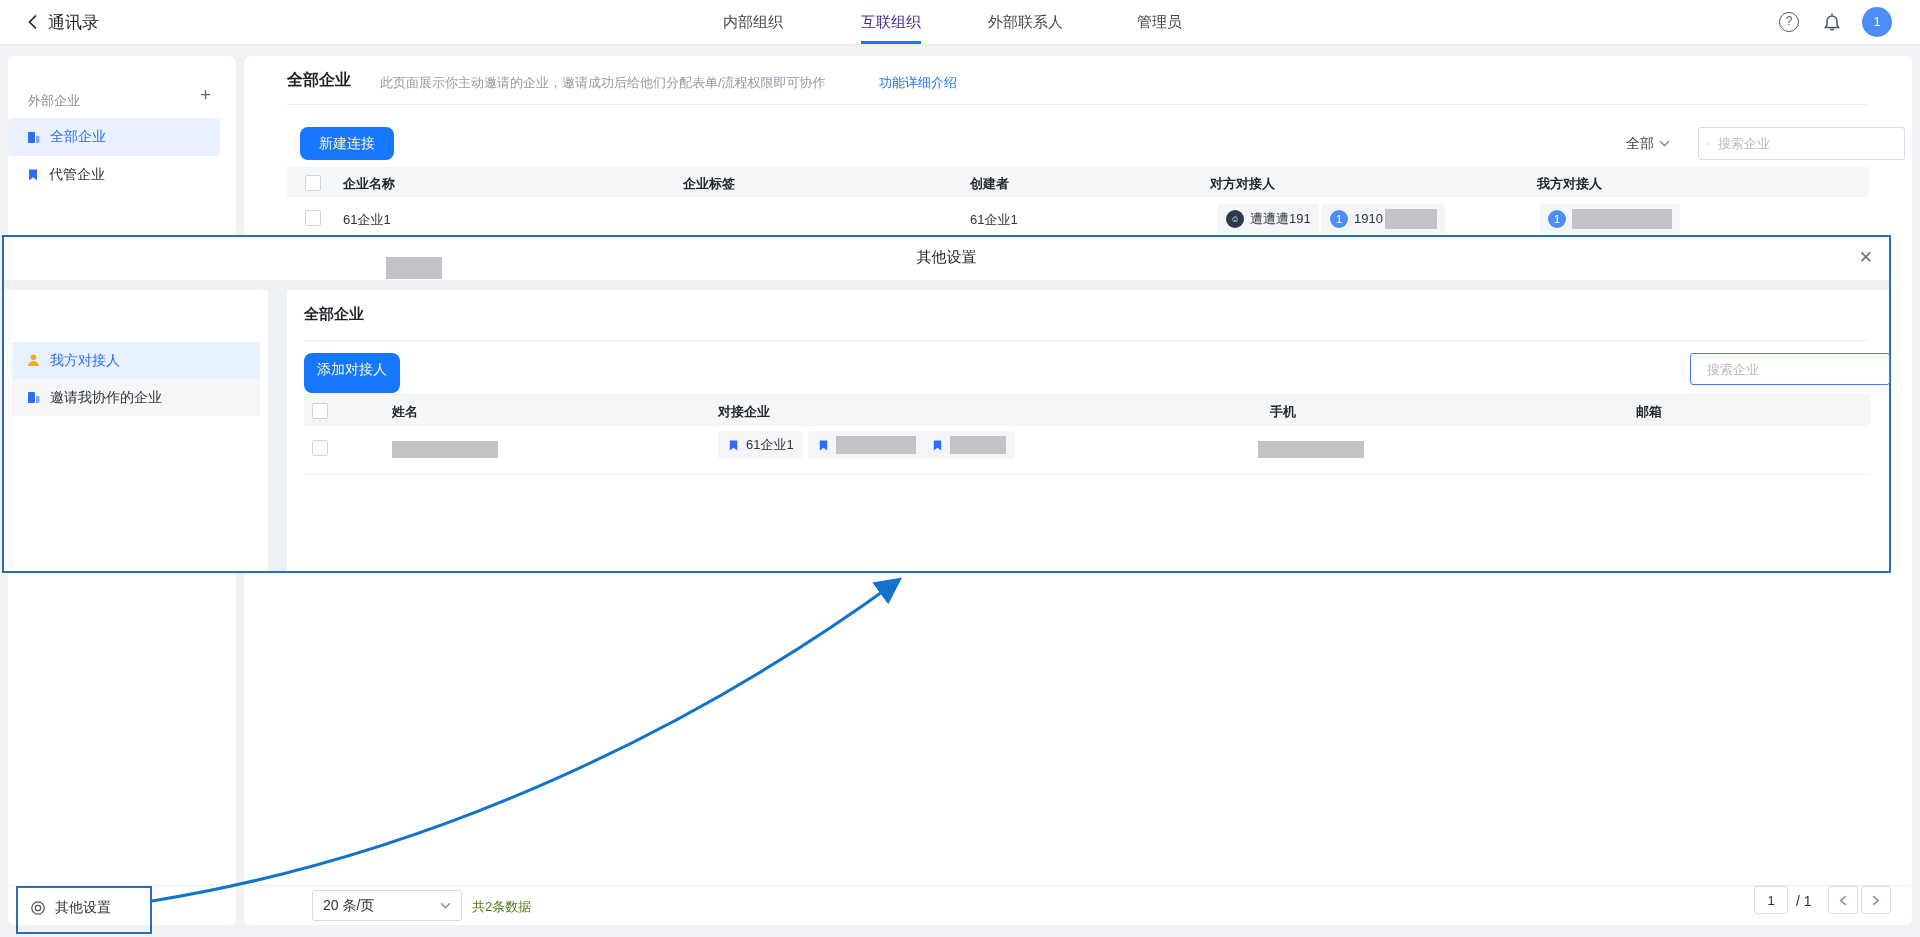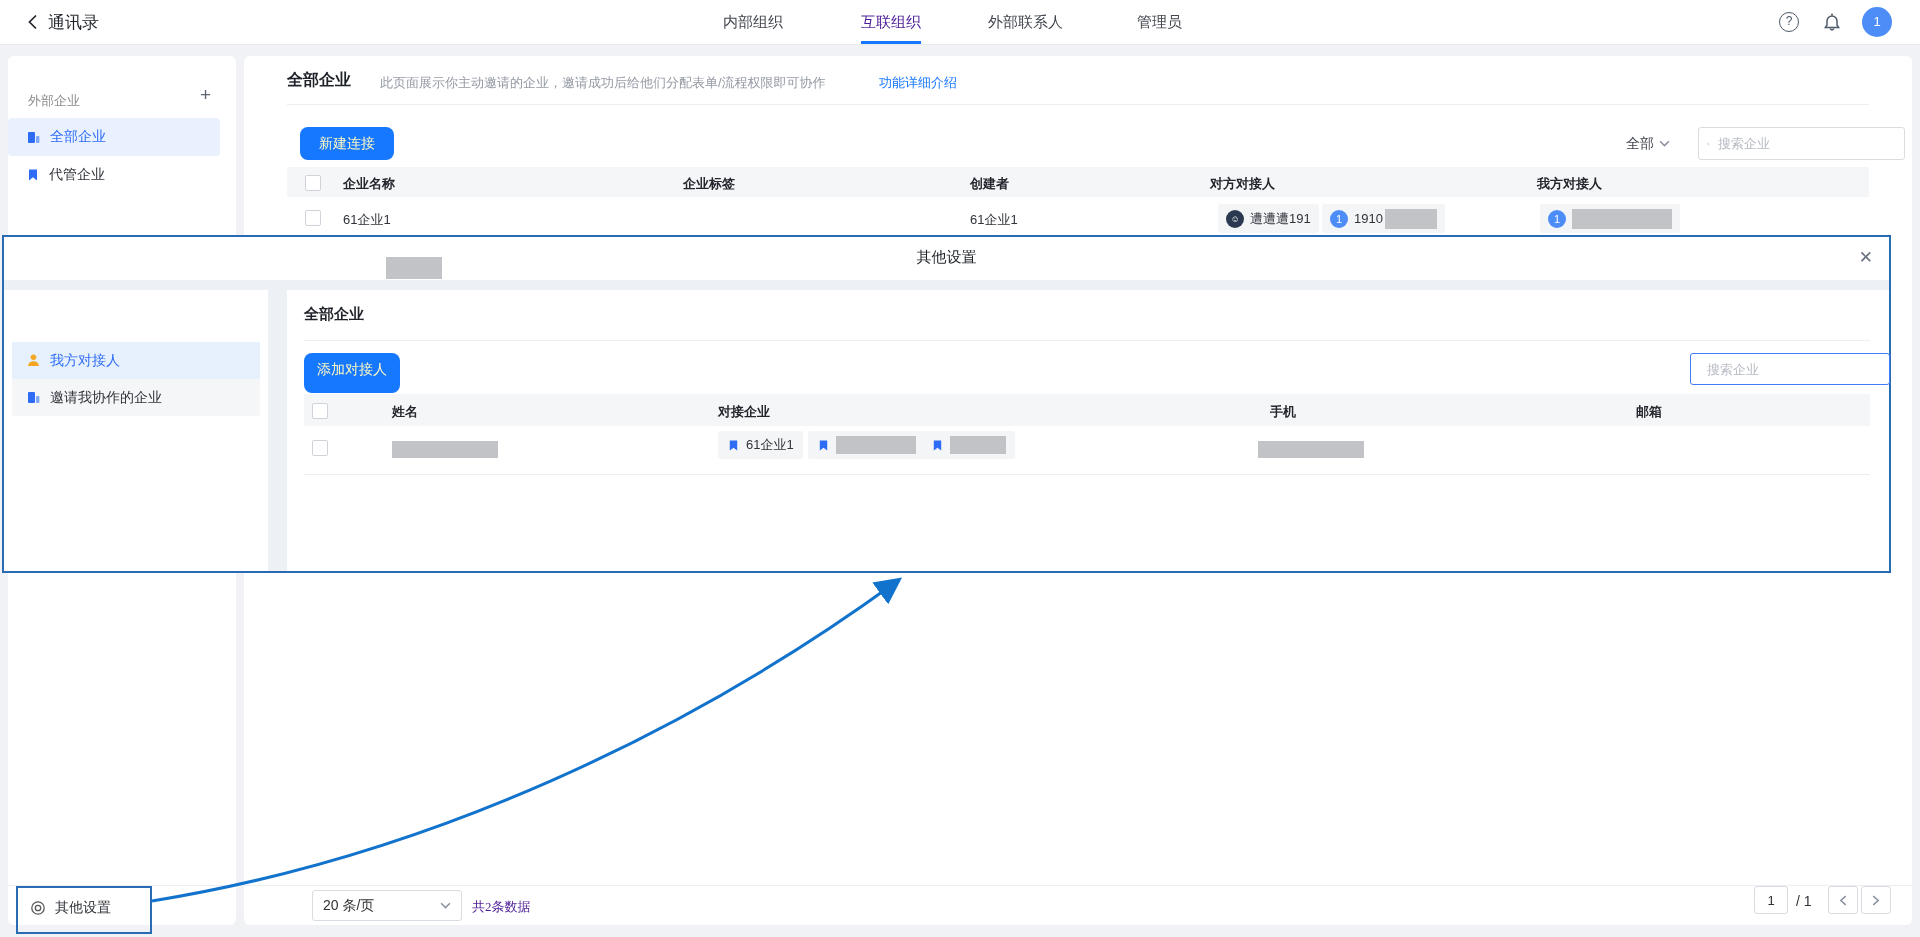--- a/index.html
+++ b/index.html
@@ -61,21 +61,21 @@
   .mo-item.sel{background:#e7f1fd;color:#2f6cf6;}
   .mo-body{left:283px;top:53px;bottom:0;width:1602px;background:#fff;}
   .pagesel{height:31px;border:1px solid #d9dce1;border-radius:3px;background:#fff;display:flex;align-items:center;
            justify-content:space-between;padding:0 10px;box-sizing:border-box;font-size:14px;color:#303133;cursor:pointer;}
   .pginput{width:34px;height:28px;border:1px solid #d9dce1;border-radius:3px;text-align:center;font-size:13px;
            color:#303133;box-sizing:border-box;outline:none;}
   .pgbtn{width:30px;height:28px;border:1px solid #d9dce1;border-radius:3px;background:#fff;display:flex;
          align-items:center;justify-content:center;cursor:pointer;box-sizing:border-box;}
   .hilite{left:16px;top:886px;width:132px;height:44px;border:2px solid #2a6cb4;z-index:20;pointer-events:none;}
   .footer-label{font-size:14px;color:#30333a;}
-  .muted{color:#4c1d95;font-family:Liberation Serif, serif;}
+  .muted{color:#4d7c0f;}
 </style>
 </head>
 <body>
 
 <div id="app">
 
   <div class="abs topbar">
     <svg class="abs back" viewBox="0 0 18 18">
         <path d="M11.5 3 5.5 9l6 6" stroke="#23262c" stroke-width="1.7" fill="none" stroke-linecap="round"></path>
       </svg>

